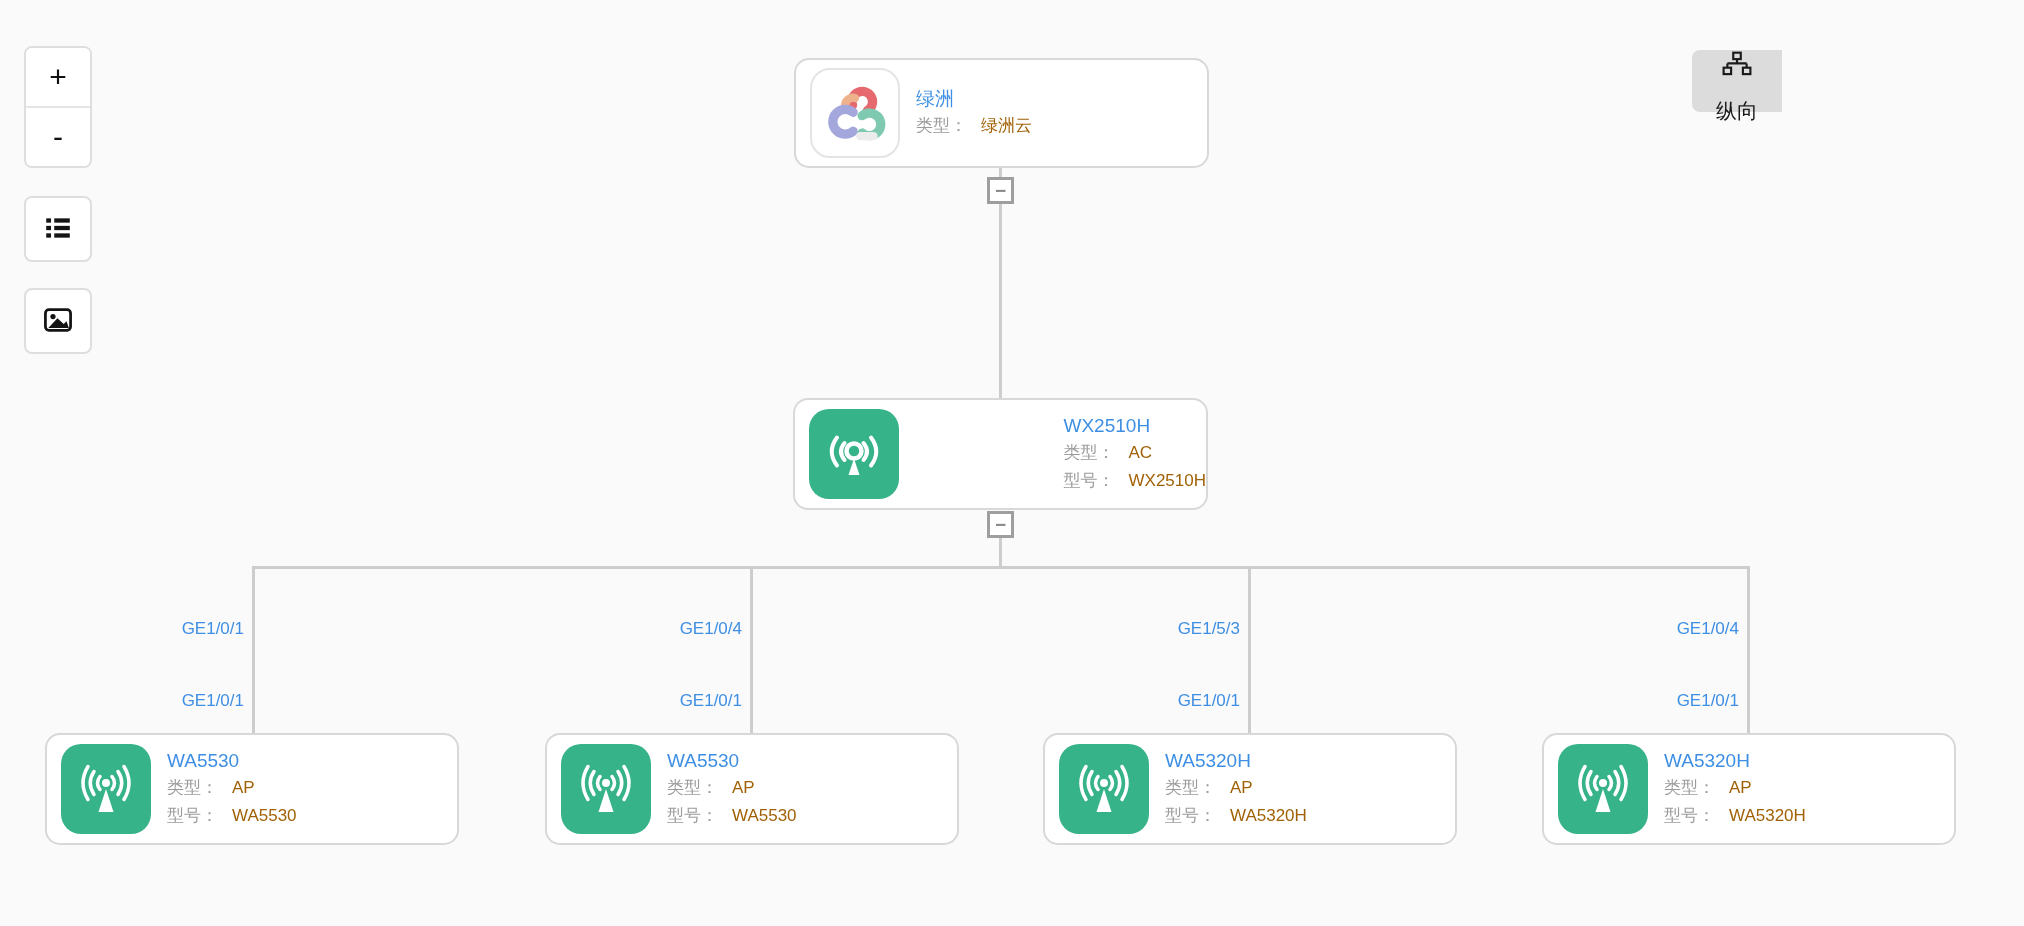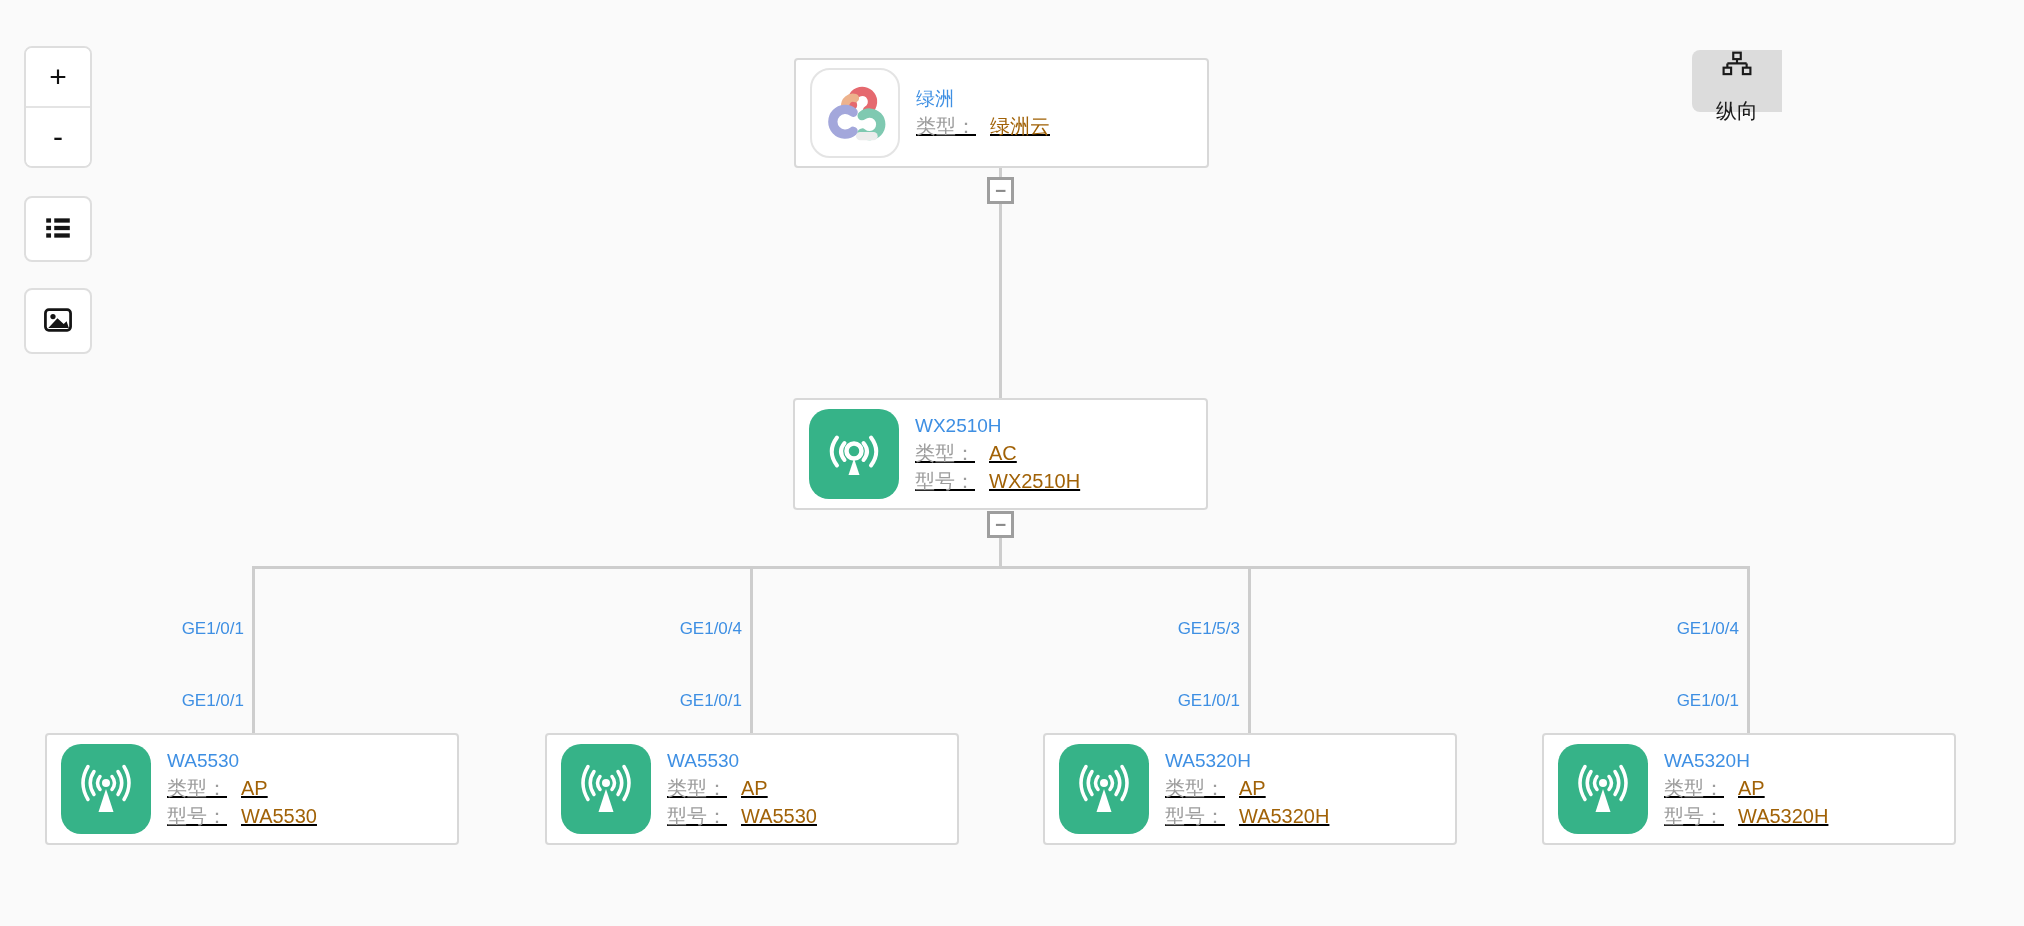--- a/index.html
+++ b/index.html
@@ -25,29 +25,29 @@
 
   
   .edge{position:absolute;background:#cdcdcd;}
   .port{position:absolute;width:120px;text-align:right;font-size:17px;color:#3e8fe3;
     line-height:20px;white-space:nowrap;margin-top:42px;}
   .collapse{position:absolute;width:27px;height:27px;box-sizing:border-box;background:#fff;
     border:3px solid #9e9e9e;color:#8a8a8a;display:flex;align-items:center;justify-content:center;
     font-size:19px;font-weight:bold;z-index:4;cursor:pointer;line-height:1;}
 
   
-  .node-card{position:absolute;background:#fff;border:2px solid #d8d8d8;border-radius:4px;
+  .node-card{position:absolute;background:#fff;border:2px solid #d8d8d8;border-radius:15px;
     box-sizing:border-box;display:flex;align-items:center;z-index:3;cursor:pointer;}
   .dev-icon{width:90px;height:90px;border-radius:20px;margin-left:14px;flex:none;
     display:flex;align-items:center;justify-content:center;box-sizing:border-box;}
   .dev-icon.green{background:#36b388;}
   .dev-icon.cloudbg{background:#fff;border:2px solid #e4e4e4;}
   .node-info{margin-left:16px;display:flex;flex-direction:column;}
   .node-title{color:#3e8fe3;font-size:19px;line-height:26px;cursor:pointer;}
-  .node-row{font-size:20px;line-height:28px;display:flex;white-space:nowrap;text-decoration:underline;}
+  .node-row{font-size:17px;line-height:28px;display:flex;white-space:nowrap;}
   .lbl{color:#9c9c9c;margin-right:14px;}
   .val{color:#a16207;}
 </style>
 </head>
 <body>
 
 <div class="canvas">
 
   <div class="zoom-group">
     <button class="zoom-btn">+</button>
@@ -130,21 +130,21 @@
     </div>
     <div class="node-info">
       <div class="node-title">绿洲</div>
       <div class="node-row">
         <span class="lbl">类型：</span>
         <span class="val">绿洲云</span>
       </div>
     </div>
   </div>
 
-  <div class="node-card" style="left:793px;top:398px;width:415px;height:112px;">
+  <div class="node-card" style="left:793px;top:398px;width:415px;height:112px;justify-content:space-between;">
     <div class="dev-icon green">
       <svg width="64" height="64" viewBox="0 0 64 64">
         <circle cx="32" cy="29" r="7.5" fill="none" stroke="#fff" stroke-width="4.5"></circle>
         <path d="M32 36.5 L26.5 53 H37.5 Z" fill="#fff"></path>
         <g fill="none" stroke="#fff" stroke-width="4" stroke-linecap="round">
           <path d="M22.5 21 Q15.5 29.5 22.5 38"></path>
           <path d="M15 15.5 Q4.5 29.5 15 43.5"></path>
           <path d="M41.5 21 Q48.5 29.5 41.5 38"></path>
           <path d="M49 15.5 Q59.5 29.5 49 43.5"></path>
         </g>

